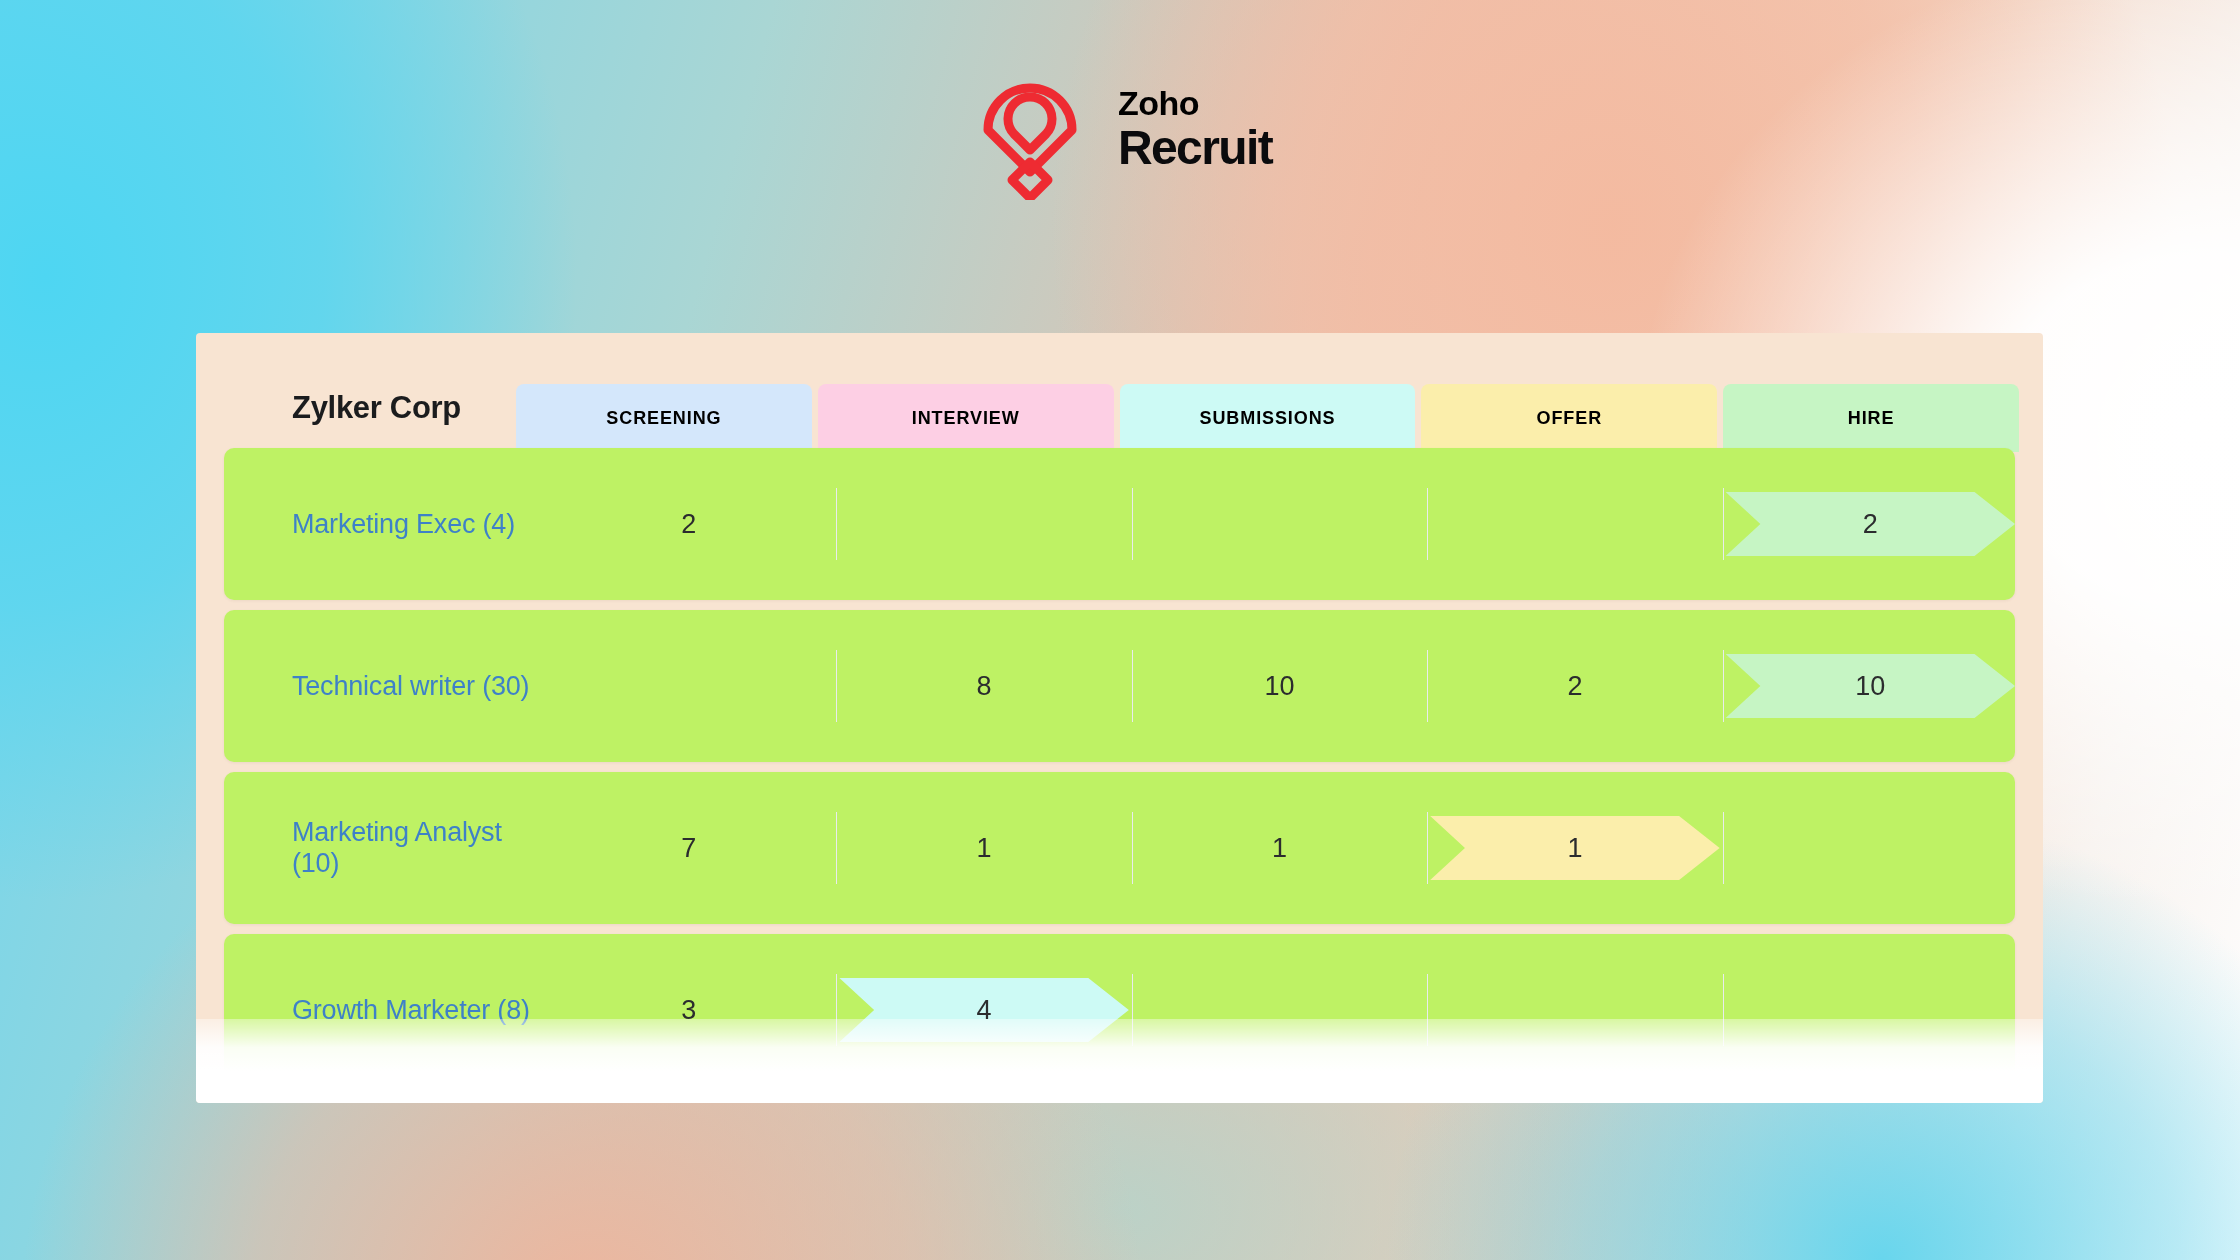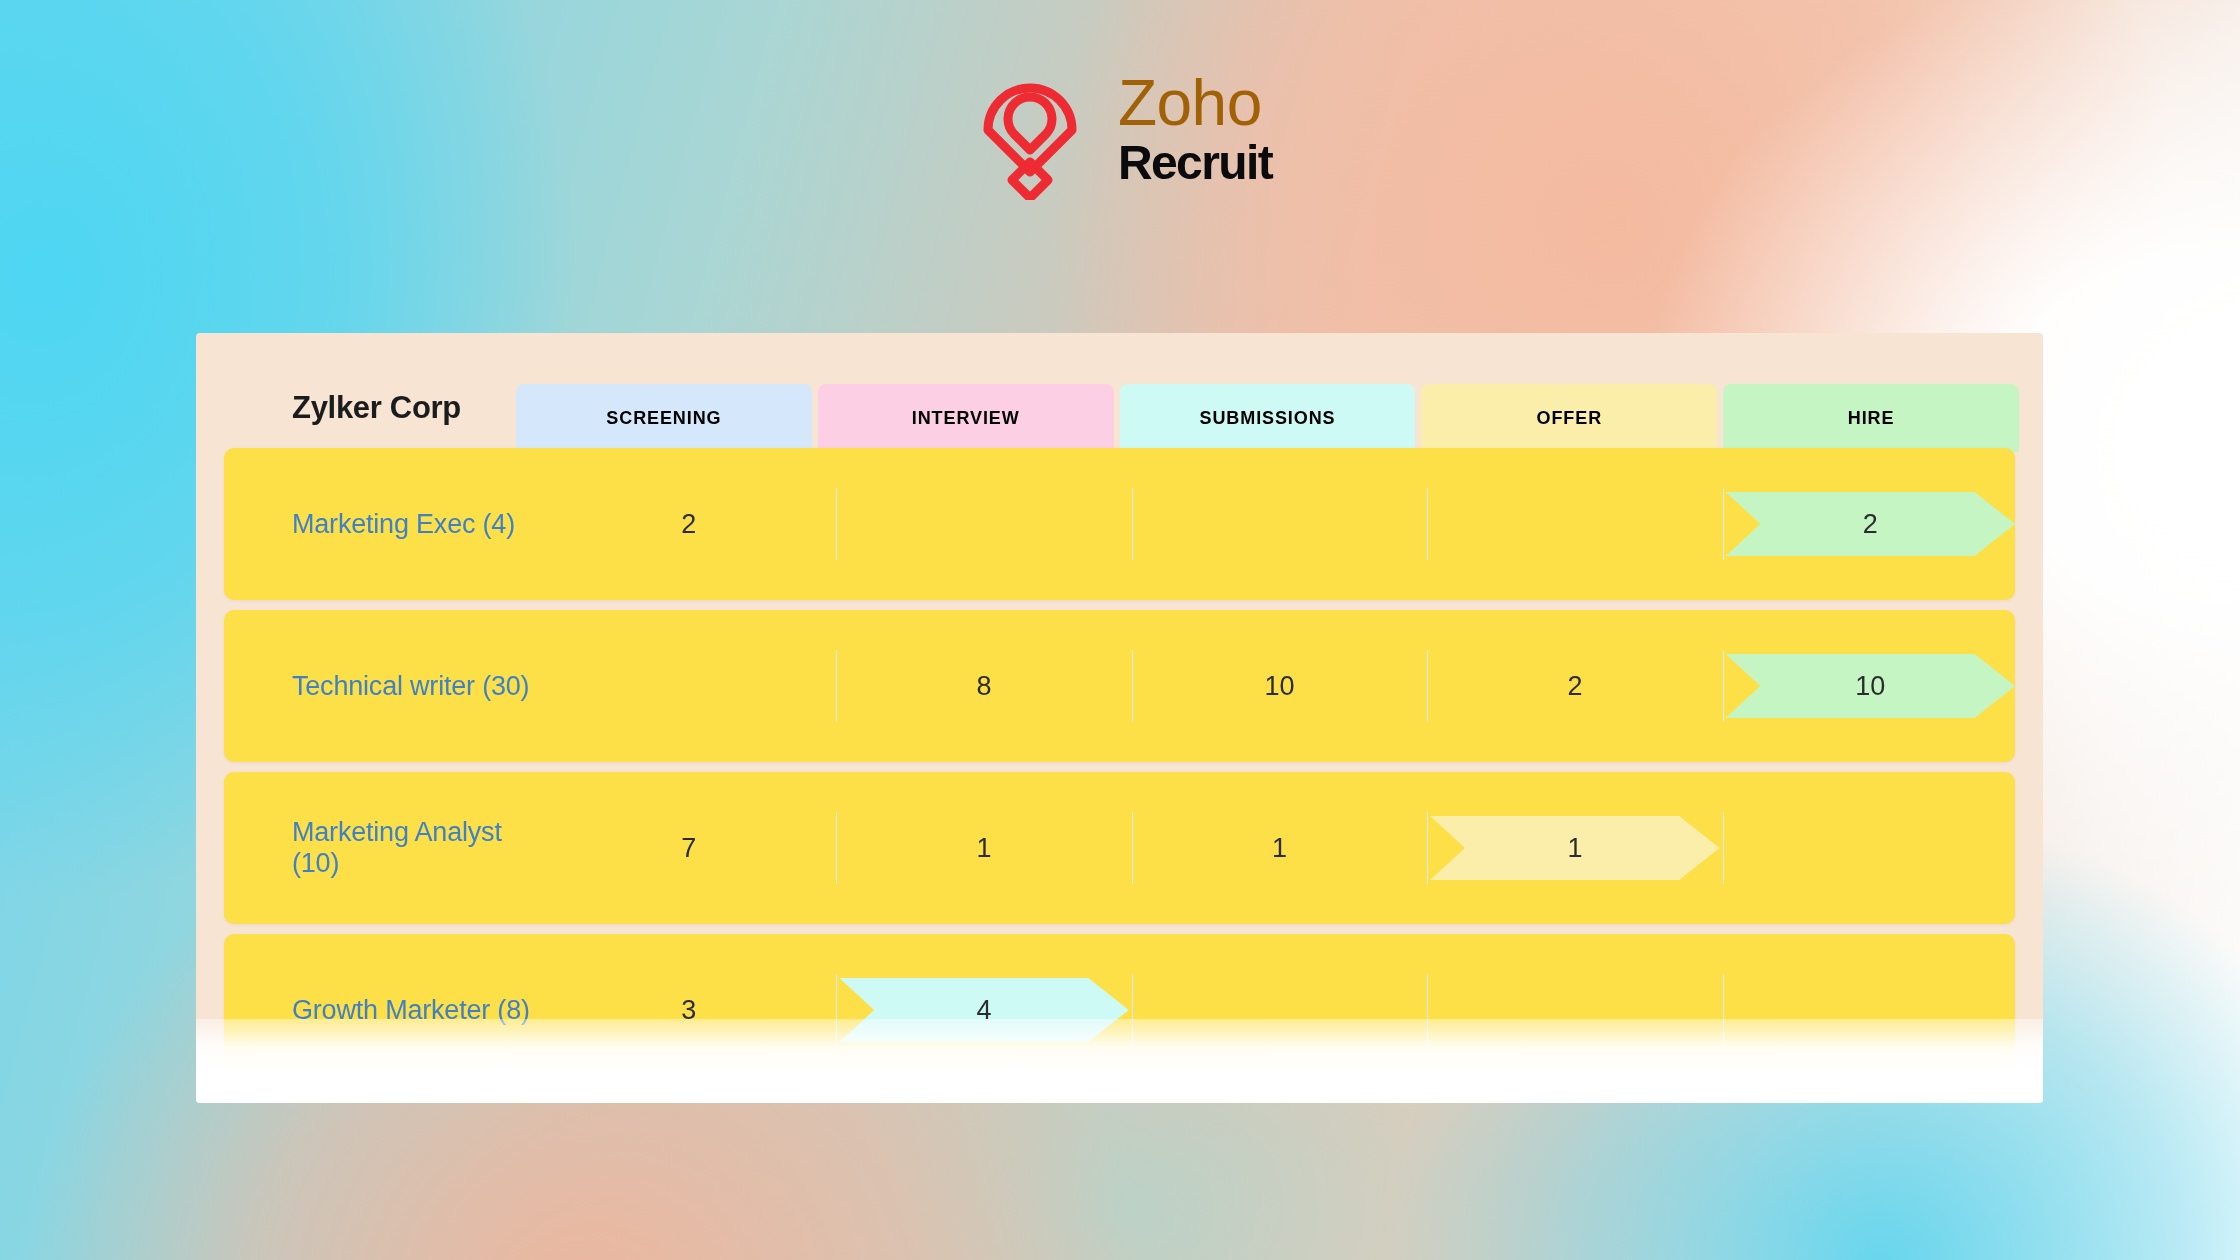--- a/index.html
+++ b/index.html
@@ -41,23 +41,23 @@
     gap: 26px;
   }
   #logo-mark { width: 124px; height: 142px; display: block; }
   #logo-words {
     display: flex;
     flex-direction: column;
     align-items: flex-start;
     line-height: 1;
   }
   #logo-zoho {
-    font-size: 64px;
-    font-weight: 400;
-    color: #a16207;
+    font-size: 34px;
+    font-weight: 700;
+    color: #000000;
     letter-spacing: -0.5px;
     margin-bottom: 4px;
   }
   #logo-recruit {
     font-size: 48px;
     font-weight: 700;
     color: #0b0b0d;
     letter-spacing: -1.6px;
   }
 
@@ -118,21 +118,21 @@
     left: 0;
     top: 115px;
     width: 100%;
     bottom: 0;
     padding: 0 28px;
   }
   .board-row {
     position: relative;
     height: 152px;
     margin-bottom: 10px;
-    background: #fde047;
+    background: #bef264;
     border-radius: 10px;
     box-shadow: 0 1px 3px rgba(90,60,40,0.07);
     display: flex;
     align-items: center;
   }
   .row-title-cell {
     width: 320px;
     flex: none;
     padding-left: 68px;
   }

